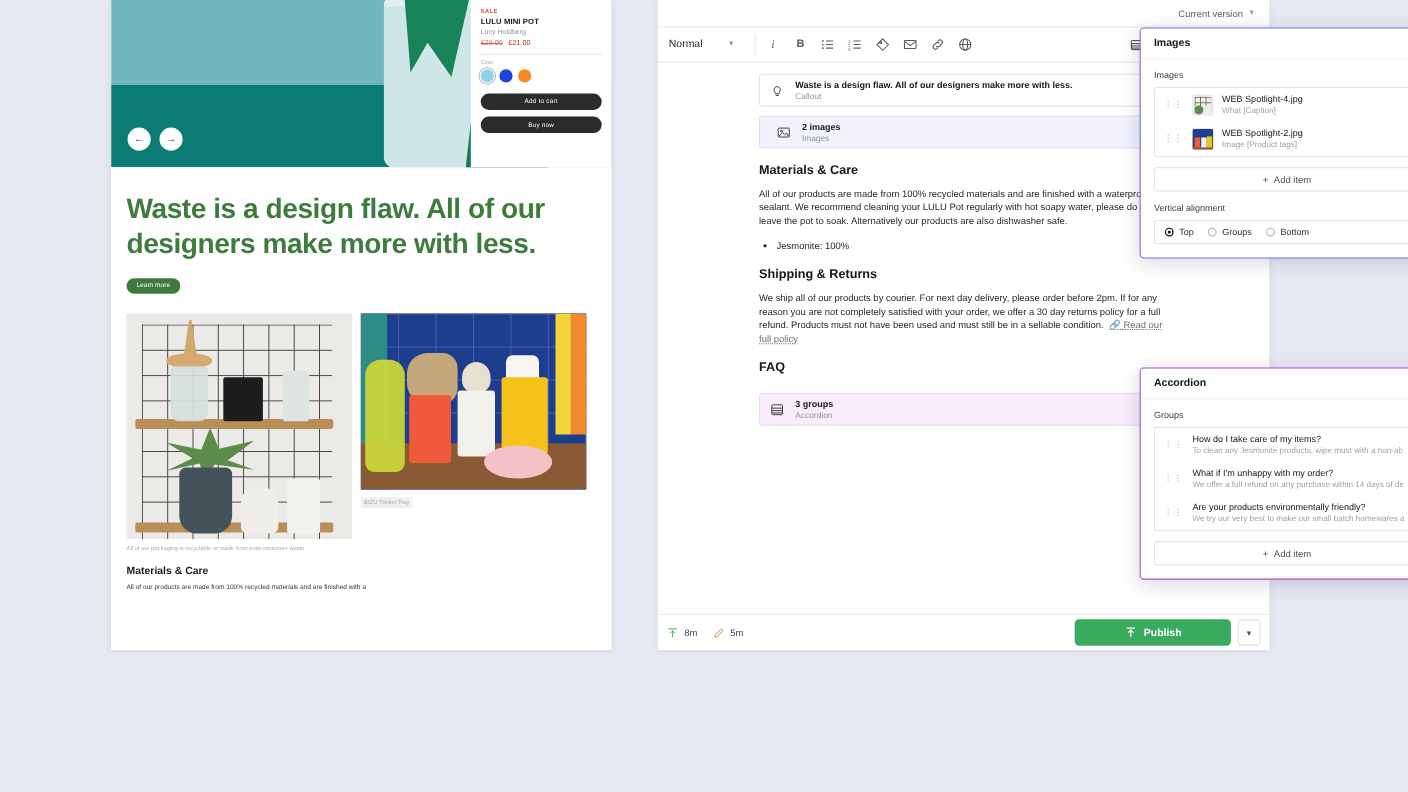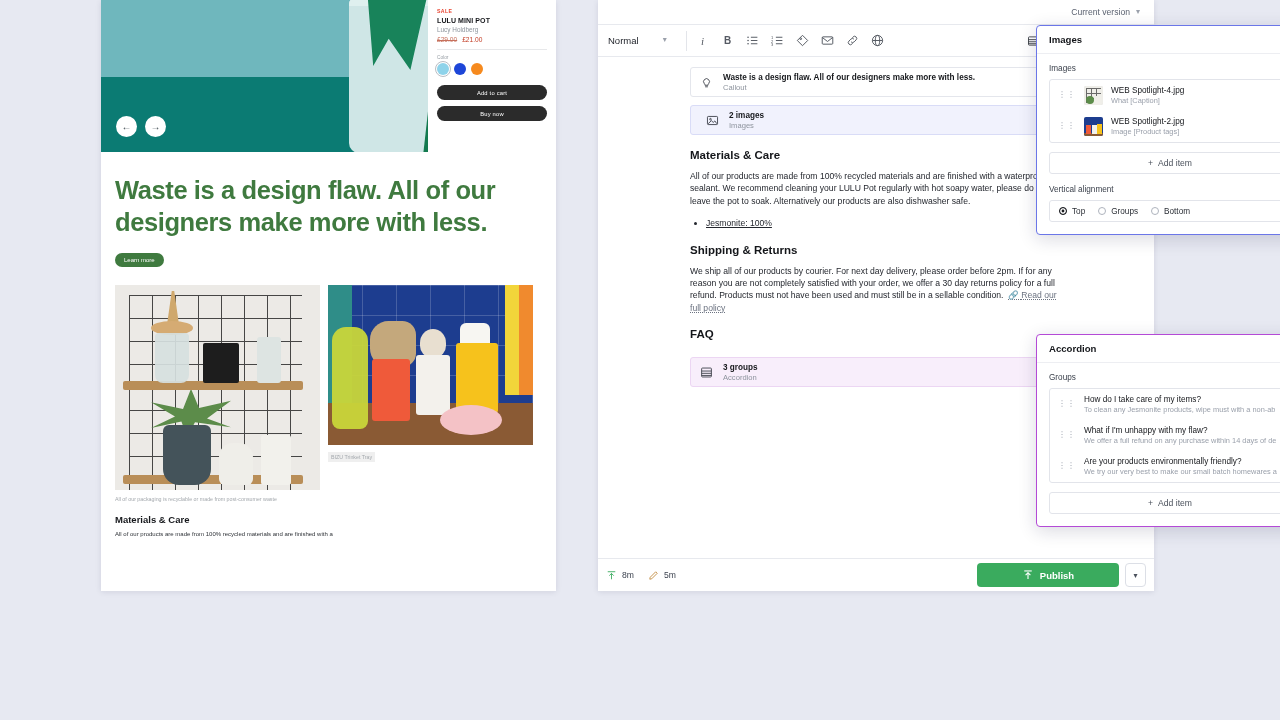--- a/index.html
+++ b/index.html
@@ -149,21 +149,21 @@
   .blockrow.sel-acc { background:#f8eefb; border-color:#ecd6f3;justify-content:space-between; }
   .br-ic { width:15px; height:15px; color:#3b3f48; display:flex; align-items:center; justify-content:center;}
   .br-txt { display:flex; flex-direction:column; gap:1px; }
   .br-t { font-size:8.2px; color:#16181c; font-weight:bold; }
   .br-s { font-size:7.6px; color:#8e949e; }
   .br-dots { margin-left:auto; color:#6a7079; font-size:9px; letter-spacing:0; line-height:.75; cursor:pointer; }
   .doc { margin: 14px 92px 0 92px; }
   .doc h2 { font-size:11.5px; color:#14161a; font-weight:bold; margin-bottom:9px; }
   .doc p { font-size:8.6px; color:#24272e; line-height:1.44; }
   .doc ul { margin:10px 0 0 16px; }
-  .doc li { font-size:8.6px; color:#24272e; line-height:1.44;text-decoration:underline; }
+  .doc li { font-size:8.6px; color:#24272e; line-height:1.44; }
   .doc .spacer { height:14px; }
   .lnk { color:#6b7280; text-decoration: underline; text-decoration-style: dotted; }
   .ed-foot {
     height:20px; border-top:1px solid #e7e9ee; display:flex; 
     padding:16px 8px; gap:14px;
   }
   .meta { display:flex; align-items:center; gap:5px; color:#3d4350; font-size:8.6px; }
   .pub-wrap { margin-left:auto; display:flex; align-items:center; gap:6px; }
   .publish {
     background:#3aab5e; color:#fff; border-radius:4px; height:24px; width:142px;
@@ -552,21 +552,21 @@
         <div class="fitem">
           <span class="grip">⋮⋮</span>
           <span class="ft">
             <span class="ft-t">How do I take care of my items?</span>
             <span class="ft-s">To clean any Jesmonite products, wipe must with a non-ab</span>
           </span>
         </div>
         <div class="fitem">
           <span class="grip">⋮⋮</span>
           <span class="ft">
-            <span class="ft-t">What if I'm unhappy with my flaw?</span>
+            <span class="ft-t">What if I'm unhappy with my order?</span>
             <span class="ft-s">We offer a full refund on any purchase within 14 days of de</span>
           </span>
         </div>
         <div class="fitem">
           <span class="grip">⋮⋮</span>
           <span class="ft">
             <span class="ft-t">Are your products environmentally friendly?</span>
             <span class="ft-s">We try our very best to make our small batch homewares a</span>
           </span>
         </div>

